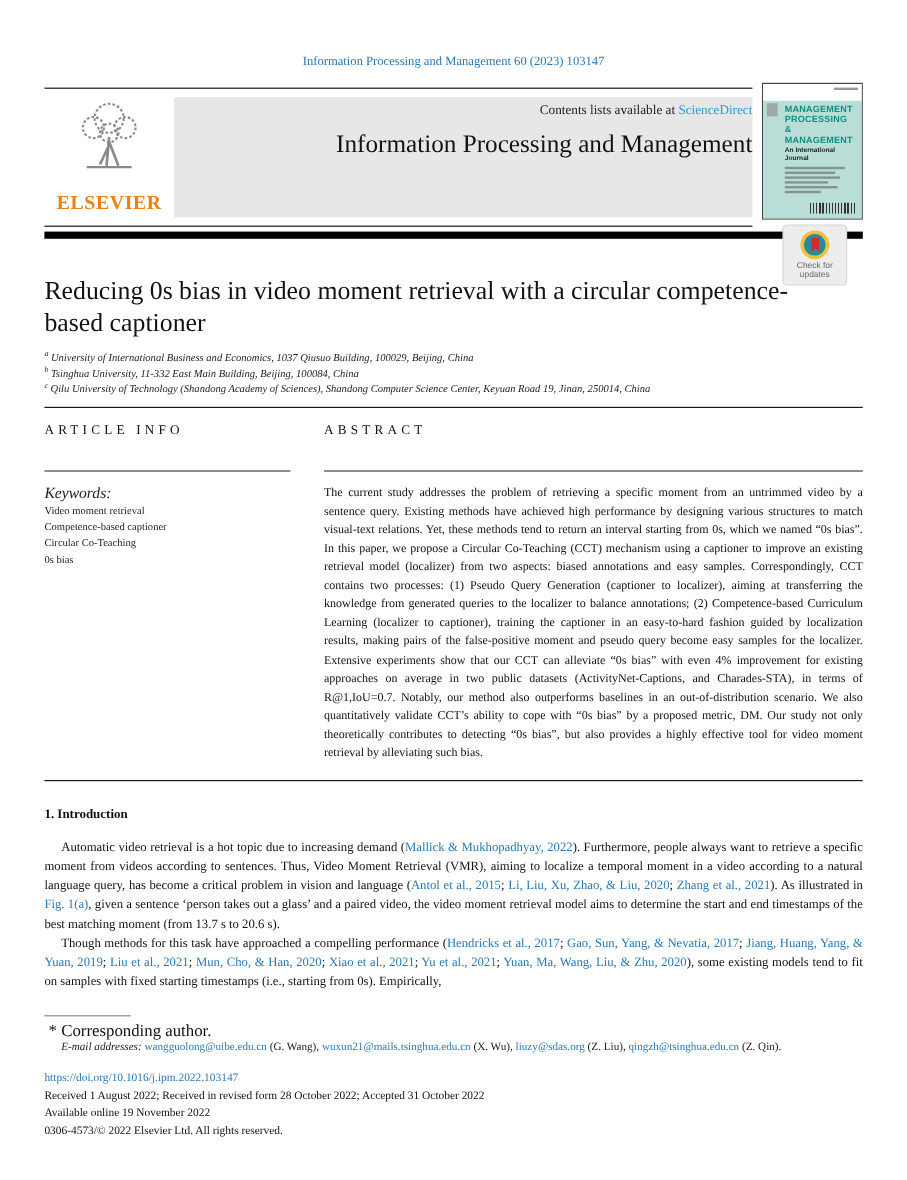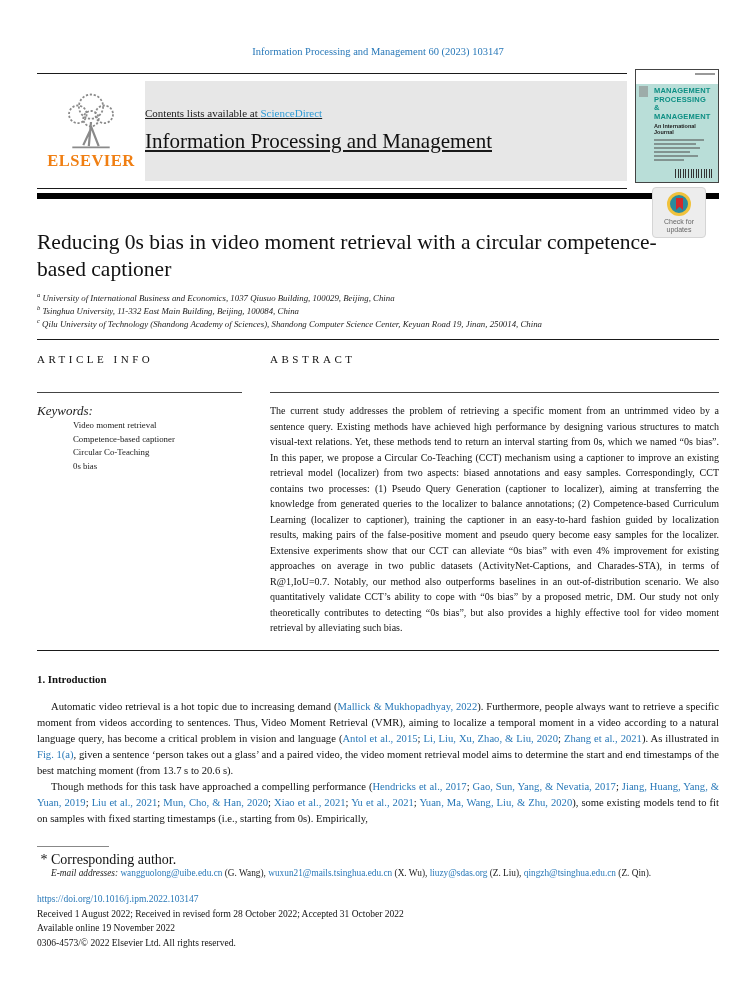--- a/index.html
+++ b/index.html
@@ -10,23 +10,23 @@
   .lnk { color:#2878b8; }
   .cyan { color:#2e9bd6; }
 
   
   .top-ref { text-align:center; padding-top:14px; font-size:10.5px; color:#2878b8;margin-top:32px; }
 
   
   .masthead { position:relative; margin:16px 37px 0 37px; }
   .mast-rule { border-top:1.5px solid #1a1a1a; width:590px; }
   .mast-row { display:flex; margin-top:7px; width:590px; height:100px; }
-  .logo-box { width:108px; background:#fff; display:flex; flex-direction:column; align-items:center; justify-content:center; padding-bottom:2px; }
+  .logo-box { width:108px; background:#fff; display:flex; flex-direction:column; align-items:center; justify-content:space-between; padding-bottom:2px; }
   .logo-word { font-size:16.5px; font-weight:bold; color:#f07f13; letter-spacing:0.5px; margin-top:-4px; }
-  .gray-box { flex:1; background:#e7e7e7; text-align:left; padding-top:26px;text-decoration:underline; }
+  .gray-box { flex:1; background:#e7e7e7; text-align:right; padding-top:5px; }
   .contents-line { font-size:11px; color:#222; }
   .mast-title { font-size:21px; margin-top:10px; color:#111; }
   .homepage-line { font-family:"Liberation Sans", sans-serif; font-size:10.5px; margin-top:14px; color:#333; }
   .mast-rule-bottom { border-top:1px solid #1a1a1a; width:590px; margin-top:7px; }
   .thick-bar { background:#000; height:6px; width:682px; margin-top:4px; }
 
   
   .cover { position:absolute; top:-4px; right:0; width:84px; height:114px; border:1px solid #444; background:#fff; display:flex; flex-direction:column; }
   .cover-top { height:14px; background:#fff; position:relative; }
   .cover-issn { position:absolute; top:3px; right:3px; width:20px; height:2px; background:#999; }
@@ -55,21 +55,21 @@
   .affils sup { font-size:6.5px; vertical-align:super; line-height:0; }
 
   .full-rule { border-top:1px solid #1a1a1a; margin:8px 37px 0 37px; }
 
   
   .info-block { display:flex; margin:0 37px; padding-top:13px; }
   .info-left { width:205px; margin-right:28px; flex:none; }
   .info-right { flex:1; }
   .block-heading { font-size:11px; letter-spacing:3.5px; color:#111; padding-bottom:27px; border-bottom:1px solid #444; }
   .kw-label { font-style:italic; font-size:13px; margin-top:10px; }
-  .kw-item { font-size:8.8px; line-height:13.5px;margin-left:36px; }
+  .kw-item { font-size:8.8px; line-height:13.5px; }
   .abstract-text { margin-top:10px; font-size:10px; line-height:15.5px; text-align:justify; color:#111; }
   .block-rule-bottom { border-top:1px solid #1a1a1a; margin:14px 37px 0 37px; }
 
   
   .body-col { margin:22px 37px 0 37px; }
   .sec-heading { font-weight:bold; font-size:10.8px; color:#111; }
   .para { margin-top:14px; font-size:10.6px; line-height:16px; text-align:justify; text-indent:14px; color:#111; }
   .para + .para { margin-top:0; }
 
   

